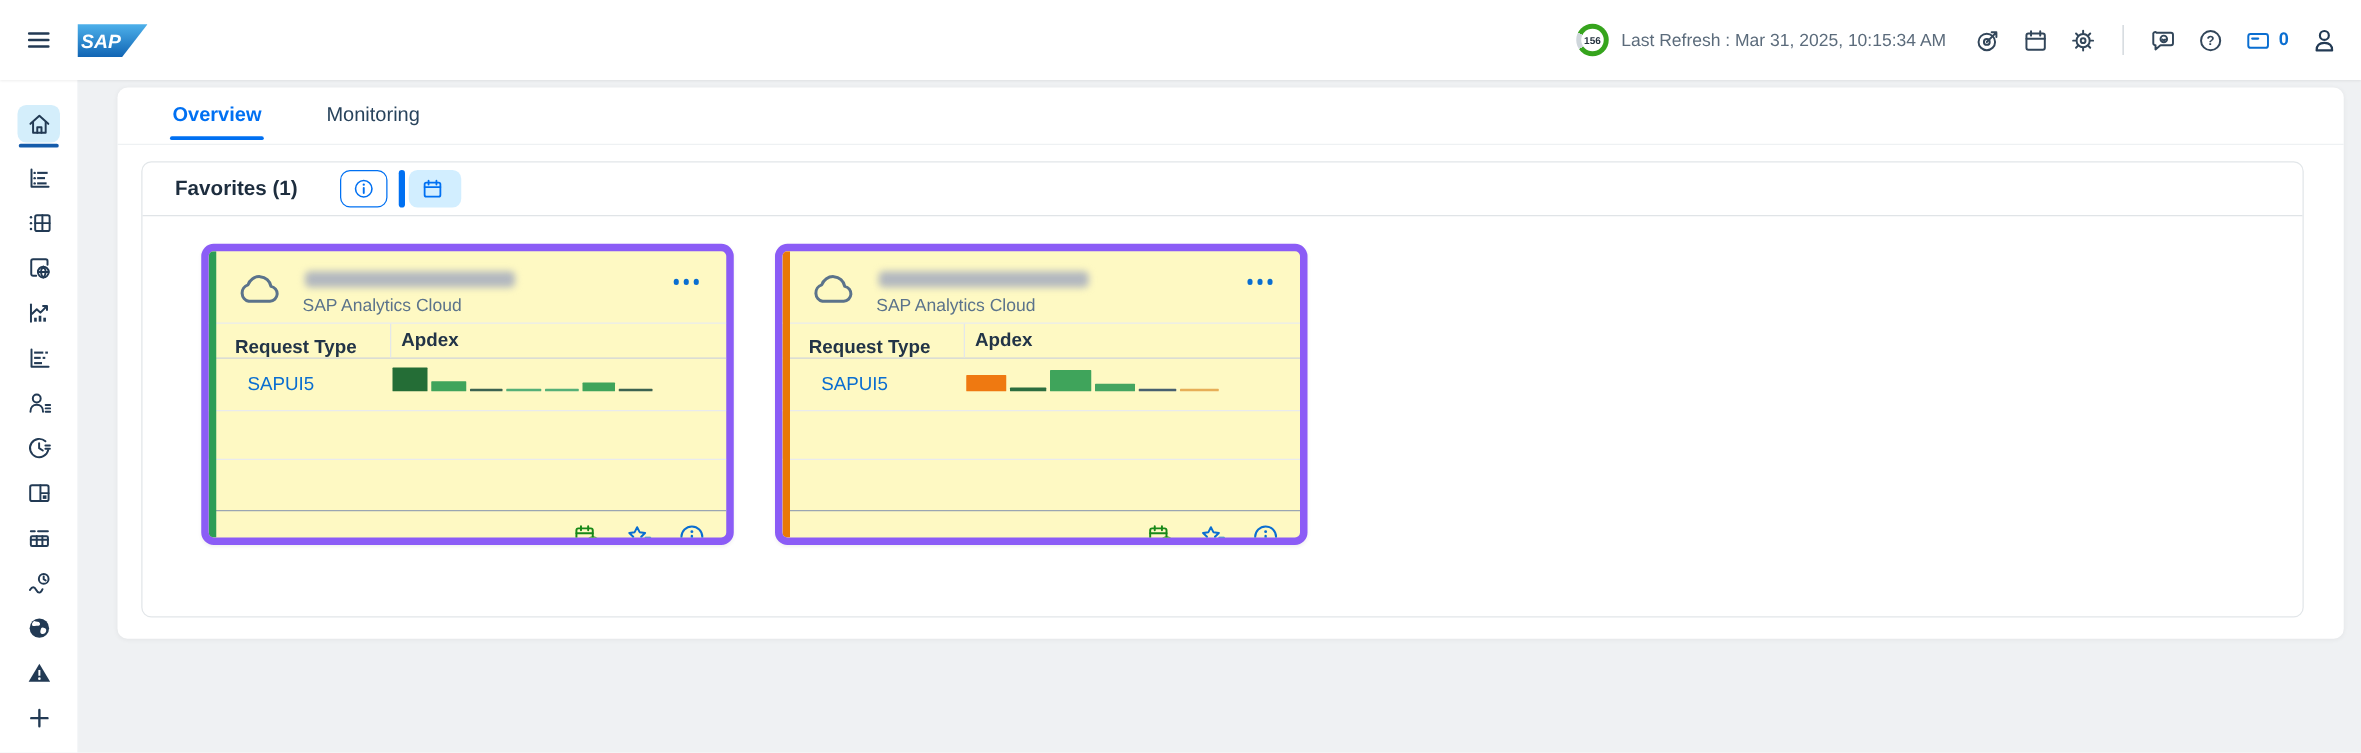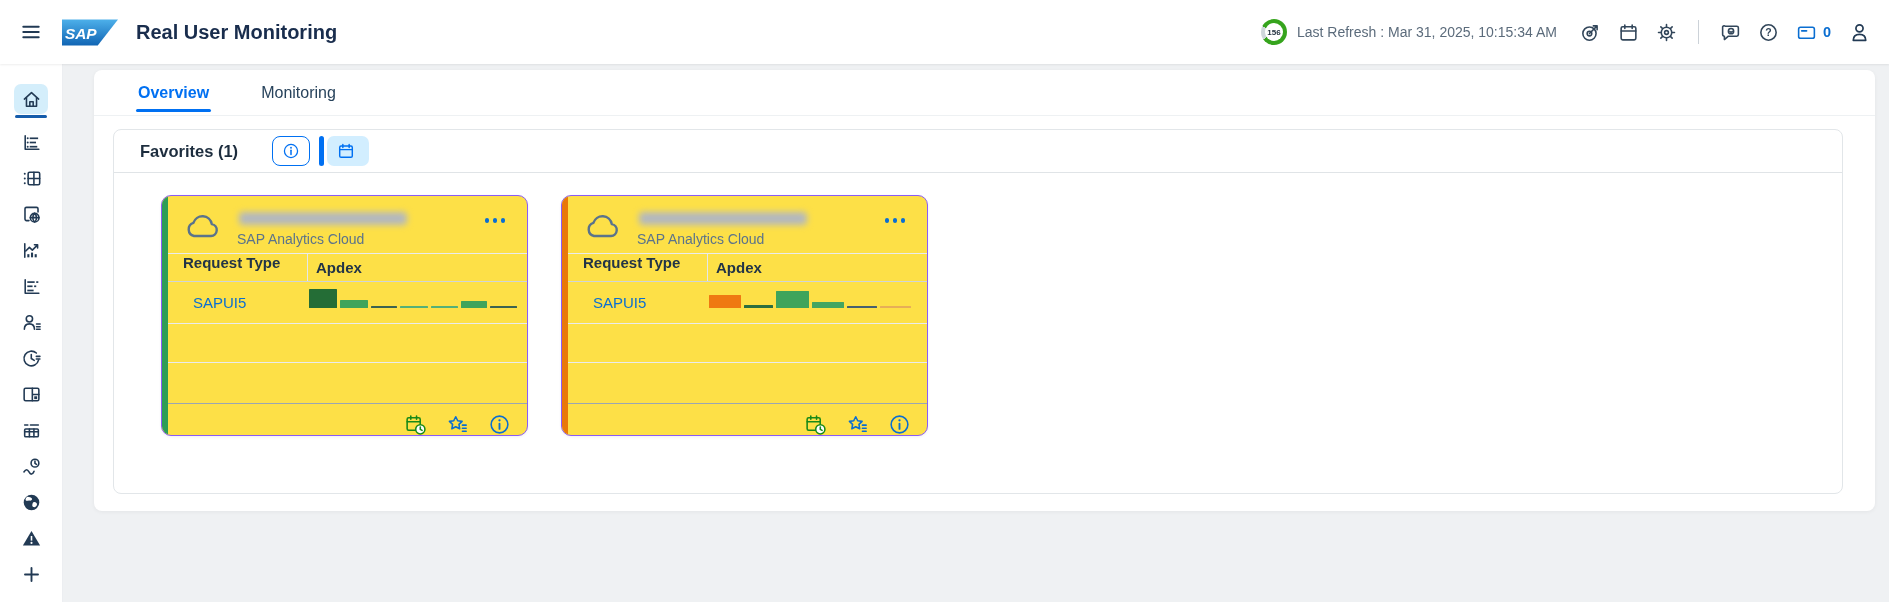--- a/index.html
+++ b/index.html
@@ -56,31 +56,31 @@
   .fav-info-btn { margin-left:34px; width:38px; height:30px; border:1px solid #0070f2; border-radius:8px;
     display:flex; align-items:center; justify-content:center; cursor:pointer; background:#fff; }
   .tf-wrap { margin-left:9px; display:flex; align-items:center; gap:3px; }
   .tf-bar { width:5px; height:30px; border-radius:3px; background:#0070f2; }
   .tf-pill { height:30px; background:#d2eeff; border-radius:7px; display:flex; align-items:center;
     gap:8px; padding:0 14px 0 10px; cursor:pointer; }
   .tf-text { font-size:14.5px; color:#0070f2; }
 
   
   .cards-row { display:flex; gap:33px; padding:22px 0 0 47px; }
-  .fav-card { width:367px; height:241px; background:#fde047; border:1px solid #8b5cf6; border-radius:10px;
+  .fav-card { width:426px; height:241px; background:#fef9c3; border:6px solid #8b5cf6; border-radius:10px;
     position:relative; overflow:hidden; box-shadow:0 1px 3px rgba(0,0,0,.06); }
   .accent { position:absolute; left:0; top:0; bottom:0; width:6px; background:var(--accent); }
   .card-head { display:flex; align-items:flex-start; padding:13px 14px 6px 21px; }
   .cloud { width:40px; height:30px; margin-top:3px; }
   .card-titles { margin-left:14px; }
   .redacted { width:168px; height:13px; border-radius:4px; background:#b3b8bf; filter:blur(3px); margin:3px 0 6px 2px; }
   .card-sub { font-size:14px; color:#5b738b; }
   .dots { margin-left:auto; display:flex; gap:3.5px; padding:9px 8px; cursor:pointer; }
   .dots i { width:4.5px; height:4.5px; border-radius:50%; background:#0a6ed1; }
-  .tbl-head { display:flex; height:29px; align-items:flex-start; border-top:1px solid #e9ebee; border-bottom:1px solid #cfd4d9; }
+  .tbl-head { display:flex; height:29px; align-items:flex-end; border-top:1px solid #e9ebee; border-bottom:1px solid #cfd4d9; }
   .col-a { width:145px; padding-left:21px; font-size:15px; font-weight:bold; color:#223447; }
   .col-b { flex:1; padding-left:8px; font-size:15px; font-weight:bold; color:#223447;
     border-left:1px solid #e4e7ea; height:100%; display:flex; align-items:center; }
   .tbl-row1 { display:flex; align-items:center; height:42px; border-bottom:1px solid #e9ebee; }
   .row-link { width:145px; padding-left:31px; font-size:15px; color:#0a6ed1; cursor:pointer; }
   .mini-chart { flex:1; display:flex; align-items:flex-end; gap:3px; height:24px; padding:0 9px 7px 2px; }
   .mini-chart .bar { border-radius:0.5px; }
   .tbl-empty { height:39px; border-bottom:1px solid #e9ebee; }
   .tbl-empty.last { height:40px; border-bottom:none; }
   .card-foot { border-top:1px solid #9aa6b2; height:41px; display:flex; align-items:center;
@@ -100,21 +100,20 @@
     <svg class="logo" viewBox="0 0 58 27">
       <defs>
           <linearGradient id="sapg" x1="0" y1="0" x2="0" y2="1">
         <stop offset="0" stop-color="#4db0ea"></stop>
             <stop offset="1" stop-color="#1165b4"></stop>
           </linearGradient>
         </defs>
       <polygon points="0,0 58,0 37,27 0,27" fill="url(#sapg)"></polygon>
       <text x="3" y="20" font-size="16" font-weight="bold" font-style="italic" fill="#fff">SAP</text>
     </svg>
-    <div class="app-title">Real User Monitoring</div>
   </div>
   <div class="right">
     <div class="refresh-ring">
       <div class="inner">156</div>
     </div>
     <div class="last-refresh">Last Refresh : Mar 31, 2025, 10:15:34 AM</div>
     <svg class="hicon" viewBox="0 0 20 20">
       <g stroke="#32465a" stroke-width="1.5" fill="none" stroke-linecap="round">
         <circle cx="9" cy="11" r="6.3"></circle>
           <circle cx="9" cy="11" r="2.2"></circle>

